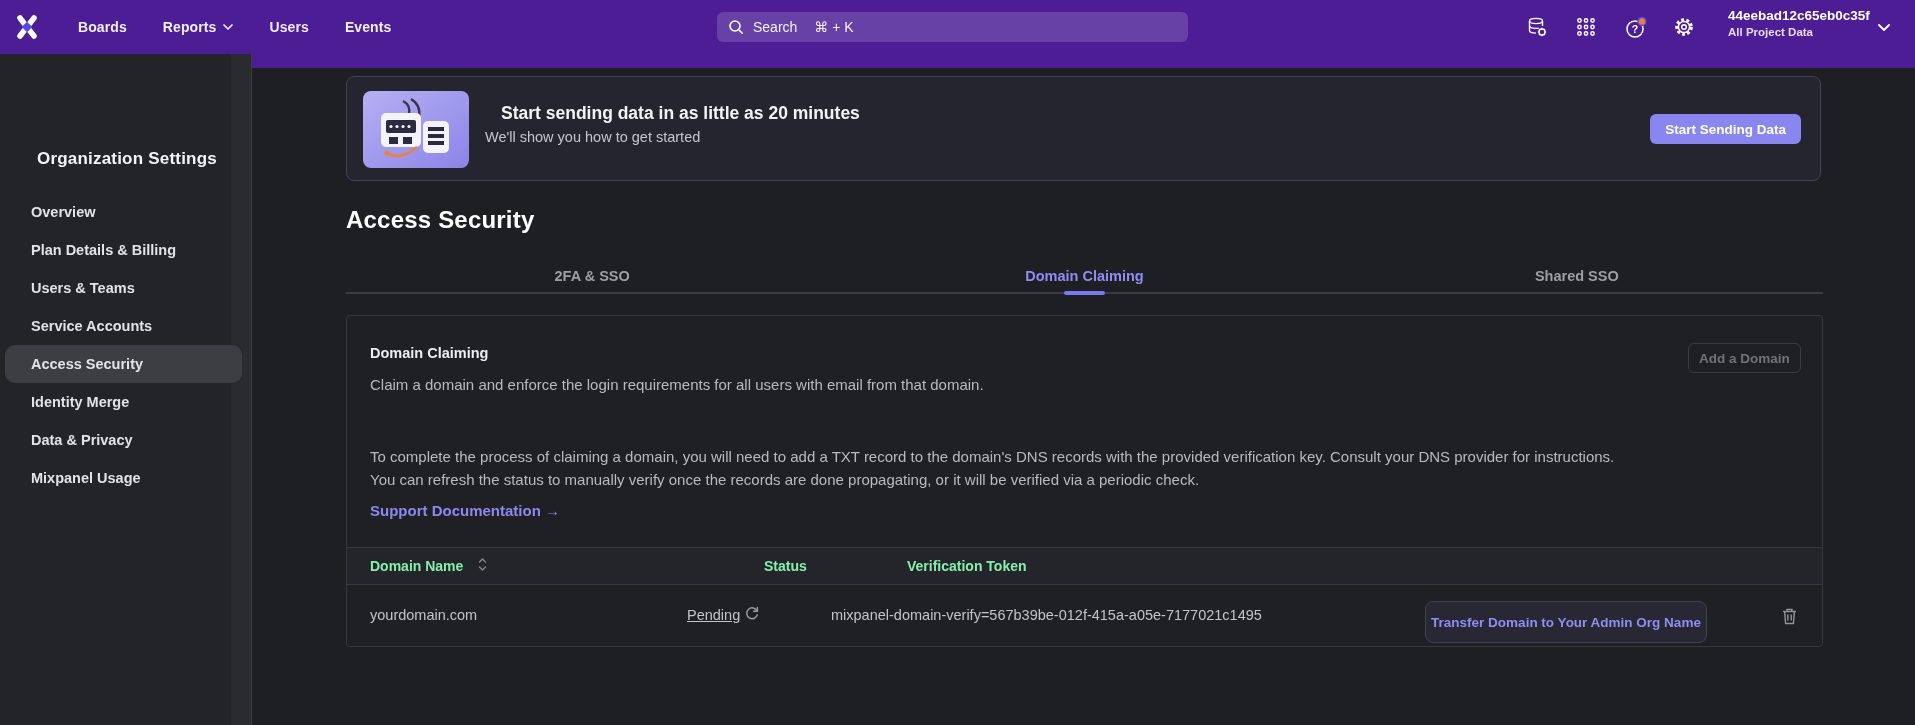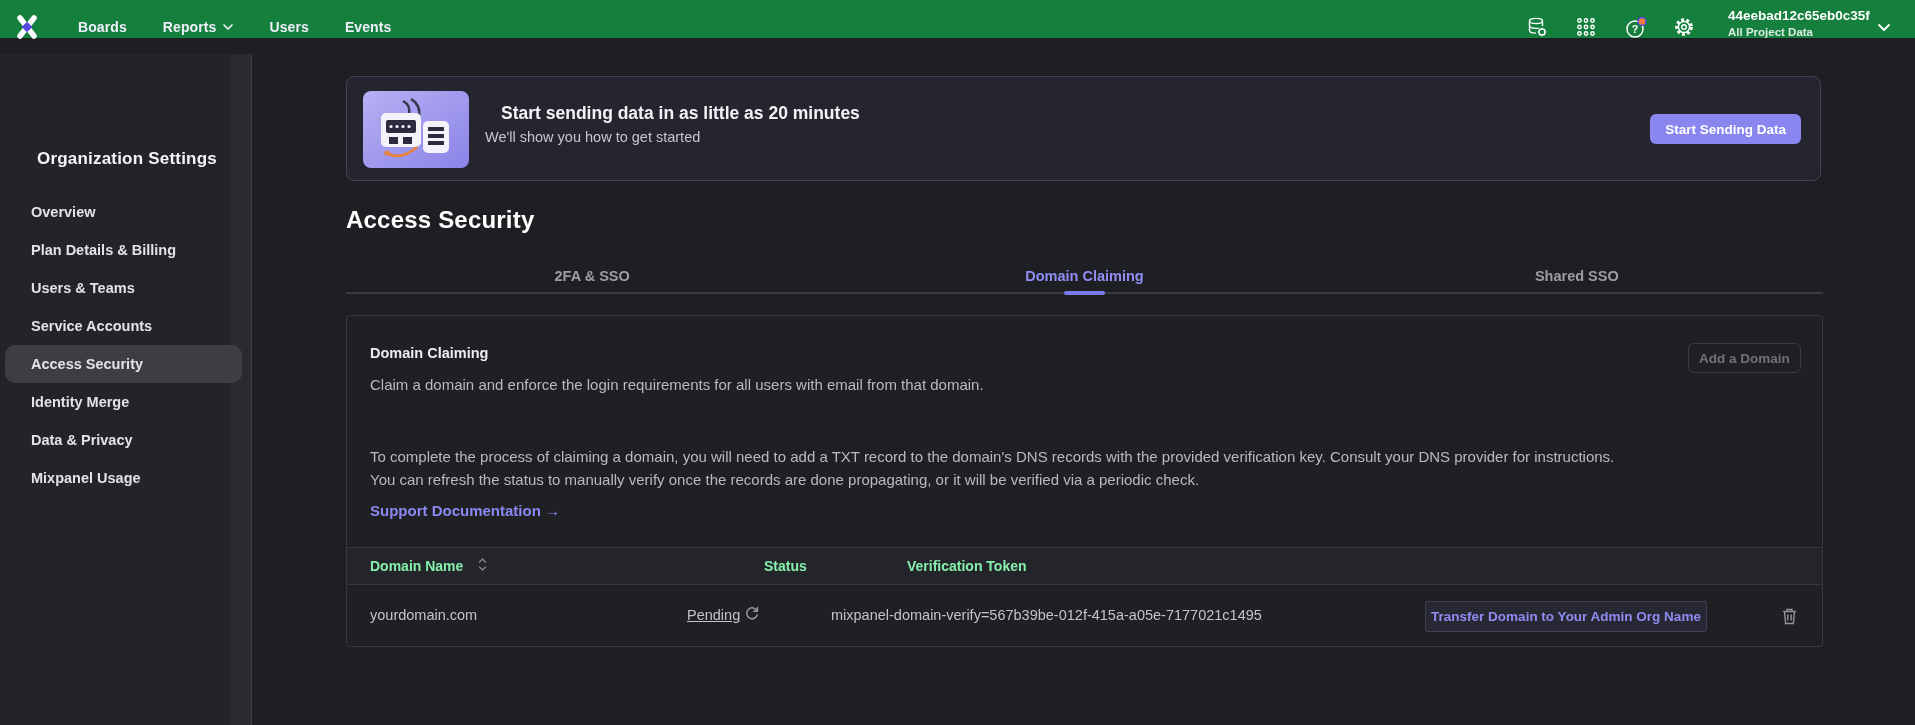--- a/index.html
+++ b/index.html
@@ -5,22 +5,22 @@
   * { margin: 0; padding: 0; box-sizing: border-box; }
   html,body { background:#141419; }
   body { font-family: "Liberation Sans", "DejaVu Sans", sans-serif; }
   #app {
     position: relative; width: 1915px; height: 725px;
     background: #1e1f23; overflow: hidden; color: #e6e6ea;
   }
 
   
   .navbar {
-    position: absolute; left:0; top:0; width:1915px; height:38px;
-    background:#15803d; display:flex; align-items:center;
+    position: absolute; left:0; top:0; width:1915px; height:68px;
+    background:#4c1d95; display:flex; align-items:center;
   }
   .nav-logo { position:absolute; left:14px; top:14px; width:26px; height:26px; cursor:pointer; }
   .nav-items { position:absolute; left:78px; top:0; height:54px; display:flex; align-items:center; column-gap:36px; }
   .nav-item { color:#efeefb; font-size:14px; font-weight:600; letter-spacing:.1px; cursor:pointer; display:flex; align-items:center; gap:7px; }
   .search-box {
     position:absolute; left:717px; top:12px; width:471px; height:30px;
     background:rgba(255,255,255,0.16); border-radius:6px;
     display:flex; align-items:center; padding-left:11px; gap:9px; cursor:text;
   }
   .search-box .stext { color:rgba(255,255,255,0.92); font-size:14px; font-weight:500; }
@@ -97,22 +97,22 @@
   .th-status { left:417px; }
   .th-token  { left:560px; }
 
   .table-row { position:absolute; left:0; top:269px; width:1475px; height:62px; }
   .td { position:absolute; top:22px; font-size:14.5px; color:#c3c3c9; }
   .td-domain { left:23px; }
   .td-status { left:340px;text-decoration:underline; }
   .refresh-btn { position:absolute; left:397px; top:20px; width:16px; height:16px; cursor:pointer; }
   .td-token { left:484px; }
   .transfer-btn {
-    position:absolute; left:1078px; top:16px; width:282px; height:31px;
-    background:#272834; border:1px solid #404252; border-radius:2px;
+    position:absolute; left:1078px; top:16px; width:282px; height:42px;
+    background:#272834; border:1px solid #404252; border-radius:8px;
     color:#8f8cf2; font-size:13.5px; font-weight:700; font-family:inherit; cursor:pointer;
   }
   .trash-btn { position:absolute; left:1434px; top:22px; width:17px; height:18px; cursor:pointer; }
 
   svg { display:block; }
 </style>
 </head>
 <body>
 
 <div id="app">
@@ -139,20 +139,30 @@
         </span>
       </div>
       <div class="nav-item">
         <span>Users</span>
       </div>
       <div class="nav-item">
         <span>Events</span>
       </div>
     </div>
 
+    <div class="search-box">
+      <span>
+        <svg width="16" height="16" viewBox="0 0 16 16">
+          <circle cx="7" cy="7" r="5" fill="none" stroke="#ffffff" stroke-width="1.6"></circle>
+          <line x1="10.8" y1="10.8" x2="14.2" y2="14.2" stroke="#ffffff" stroke-width="1.6" stroke-linecap="round"></line>
+        </svg>
+      </span>
+      <span class="stext">Search</span>
+      <span class="skey">⌘ + K</span>
+    </div>
 
     <div class="nav-right">
       <div class="nav-icon">
         <svg width="22" height="22" viewBox="0 0 22 22" fill="none" stroke="#ffffff" stroke-width="1.4">
           <ellipse cx="10" cy="5" rx="6.5" ry="2.6"></ellipse>
           <path d="M3.5 5 v9.5 c0 1.4 2.9 2.6 6.5 2.6 M16.5 5 v5"></path>
           <path d="M3.5 9.8 c0 1.4 2.9 2.6 6.5 2.6 1 0 2-.1 2.8-.3"></path>
           <circle cx="16" cy="16" r="3"></circle>
           <path d="M16 11.8 v1.4 M16 18.8 v1.4 M11.8 16 h1.4 M18.8 16 h1.4 M13 13 l1 1 M19 19 l-1 -1 M19 13 l-1 1 M13 19 l1 -1" stroke-width="1.2"></path>
         </svg>

